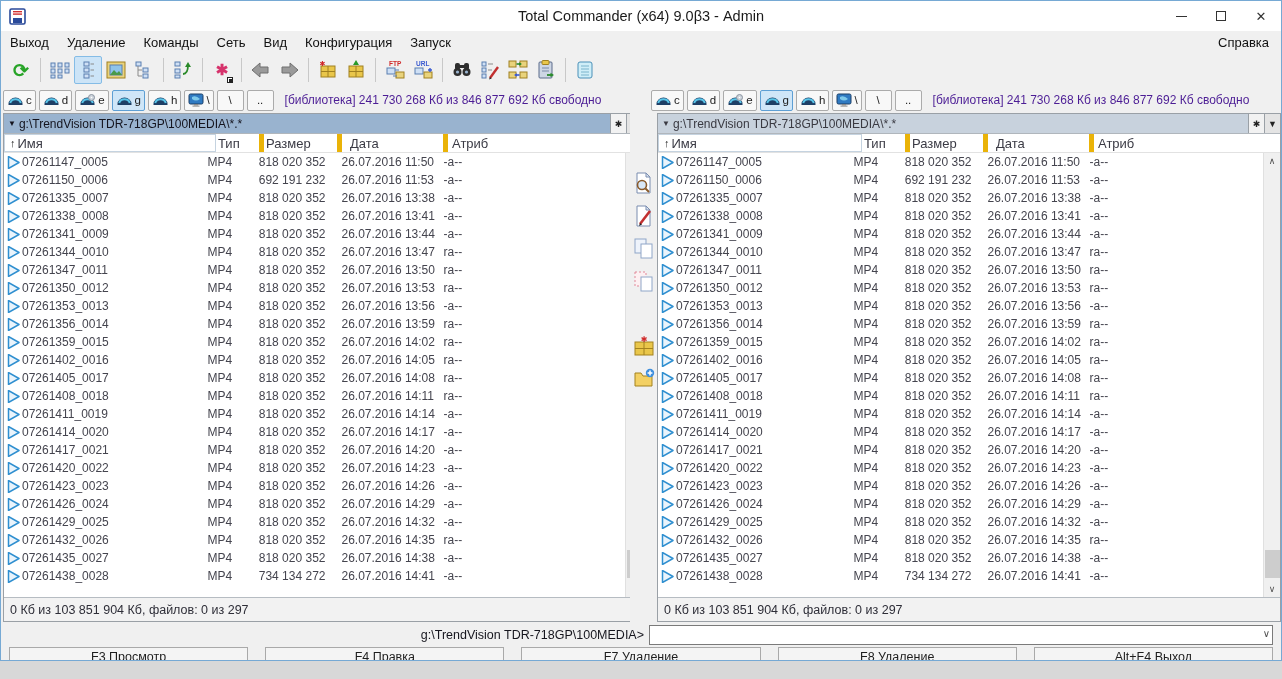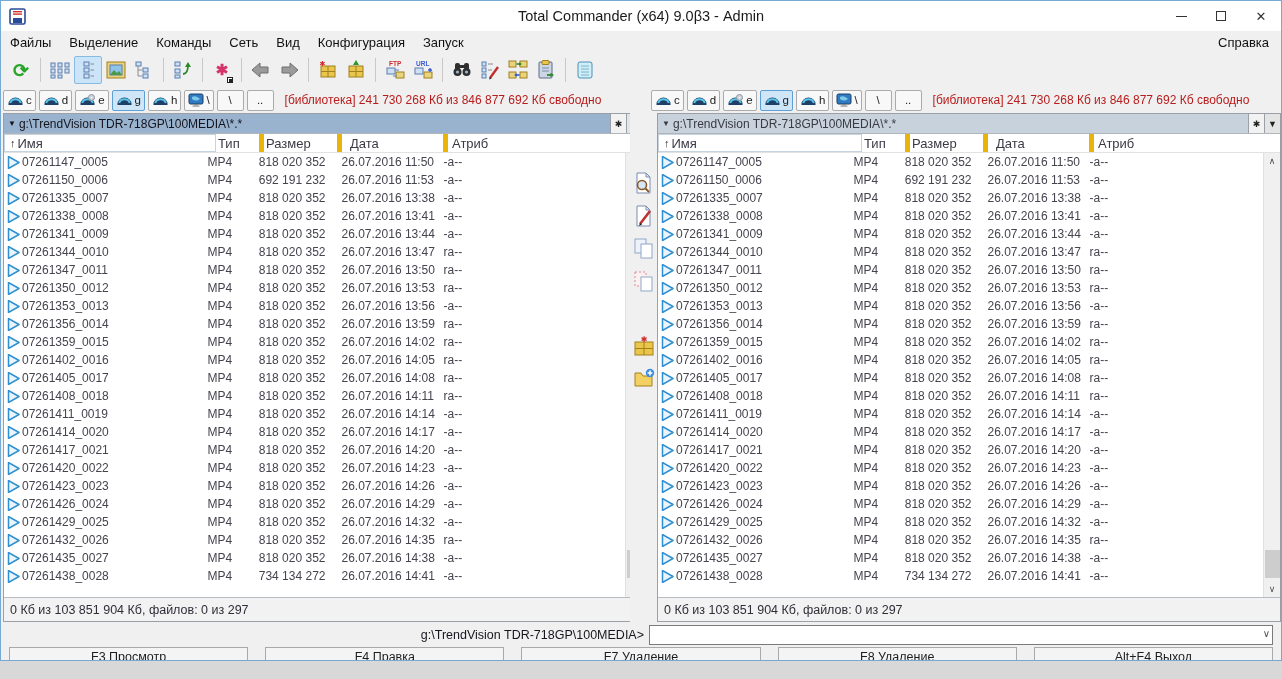--- a/index.html
+++ b/index.html
@@ -36,21 +36,21 @@
   .star-sq { position:absolute; right:-5px; bottom:-4px; width:6px; height:6px; background:#fff; border:1px solid #222; }
   .star-sq::after{ content:""; position:absolute; left:1px; top:1px; width:3px; height:3px; background:#222;}
   
   .driverow { position:absolute; top:86px; height:26px; display:flex; align-items:center; }
   .driverow.left { left:2px; width:638px; }
   .driverow.right { left:650px; width:630px; }
   .drv { height:21px; min-width:27px; padding:0 3px; margin-right:3px; background:#f8f8f8;
     border:1px solid #ababab; border-radius:2px; display:inline-flex; align-items:center; justify-content:center; gap:2px;
     font-size:11.5px; color:#222; }
   .drv.sel { background:#cfe6f8; border-color:#5e9fd4; }
-  .free-text { margin-left:8px; font-size:12px; color:#b91c1c; white-space:nowrap; overflow:hidden; }
+  .free-text { margin-left:8px; font-size:12px; color:#4c1d95; white-space:nowrap; overflow:hidden; }
   
   .panel { position:absolute; top:112px; height:509px; border:1px solid #9aa0a6; background:#fff;
     display:flex; flex-direction:column; }
   .panel.leftp { left:2px; width:640px; }
   .panel.rightp { left:656px; width:624px; }
   .pathbar { height:20px; display:flex; align-items:center; font-size:12px; padding-left:4px;
     border-bottom:1px solid #b0b6bc; }
   .pathbar.active { background:#99b3cf; color:#14141e; }
   .pathbar.inactive { background:#c8d2dd; color:#3a3a42; }
   .path-caret { font-size:8px; margin-right:3px; }
@@ -124,22 +124,22 @@
           <span class="max-glyph"></span>
         </span>
       <span class="win-btn">
           <span>✕</span>
         </span>
     </span>
   </div>
 
   <div class="menubar">
     <span class="menu-slot" style="display:flex;">
-        <span class="menu-item">Файлы</span>
-        <span class="menu-item">Выделение</span>
+        <span class="menu-item">Выход</span>
+        <span class="menu-item">Удаление</span>
         <span class="menu-item">Команды</span>
         <span class="menu-item">Сеть</span>
         <span class="menu-item">Вид</span>
         <span class="menu-item">Конфигурация</span>
         <span class="menu-item">Запуск</span>
       </span>
     <span class="menu-item menu-help">Справка</span>
   </div>
 
   <div class="toolbar">

